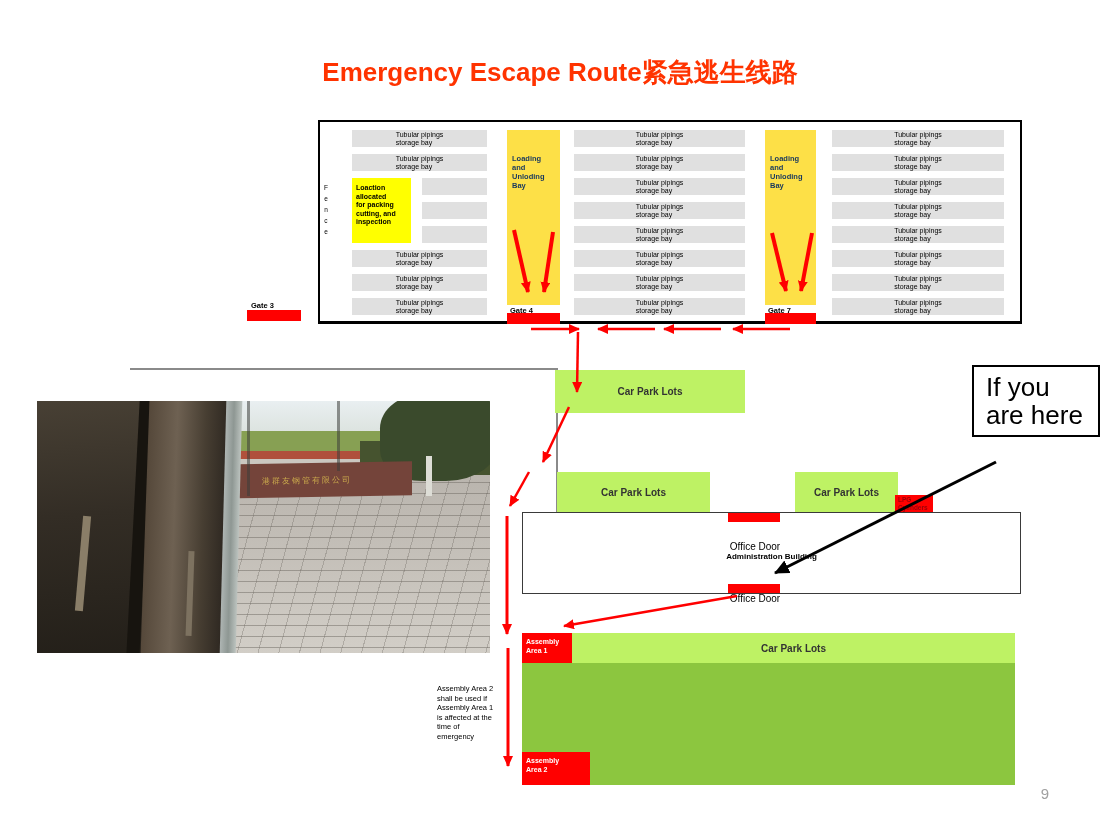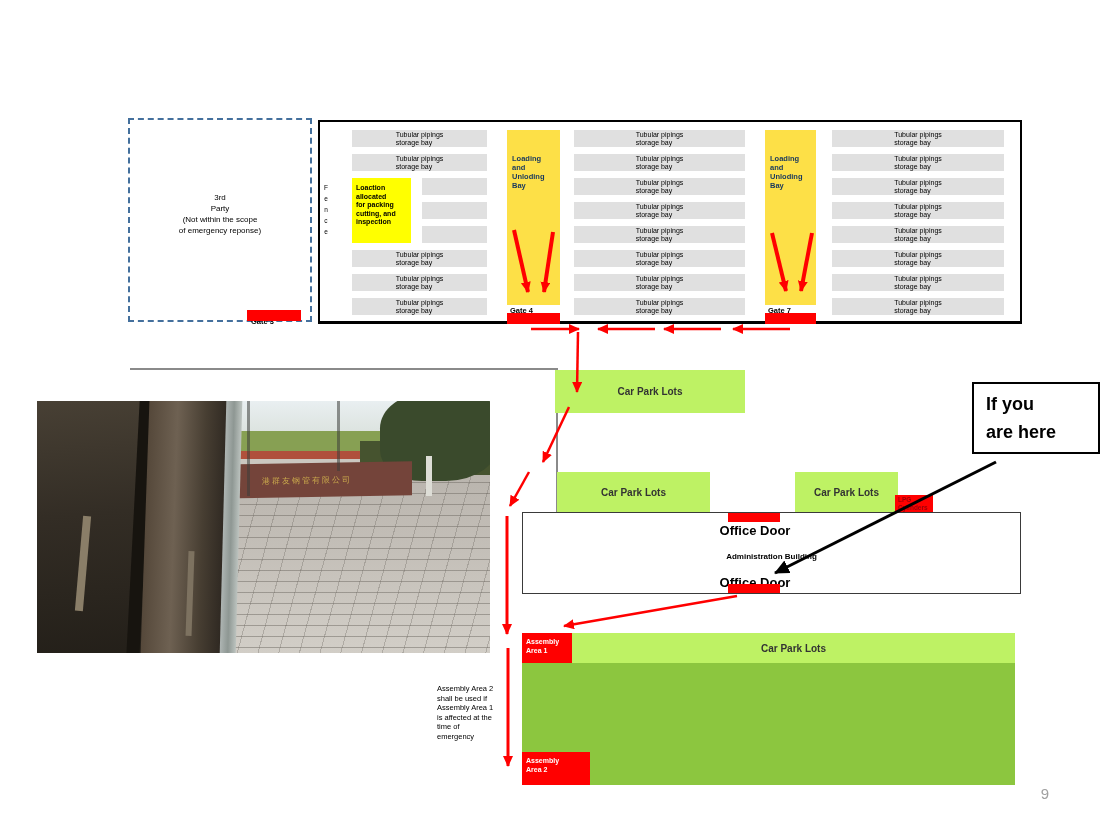--- a/index.html
+++ b/index.html
@@ -42,26 +42,26 @@
 
   
   .gray-line{position:absolute;background:#8a8a8a;}
   .carpark{position:absolute;background:#bef264;display:flex;align-items:center;justify-content:center;
            font-size:10px;font-weight:bold;color:#333;}
   #admin{position:absolute;left:522px;top:512px;width:497px;height:80px;background:#fff;
          border:1.5px solid #3a3a3a;}
   #admin .ab-label{position:absolute;left:0;top:39px;width:100%;text-align:center;
          font-size:8px;font-weight:bold;}
   .od-rect{position:absolute;background:#FF0000;z-index:4;}
-  .od-label{position:absolute;width:110px;text-align:center;font-size:13px;font-weight:bold;z-index:4;}
+  .od-label{position:absolute;width:110px;text-align:center;font-size:10px;font-weight:normal;z-index:4;margin-top:18px;}
   #lpg{position:absolute;left:895px;top:495px;width:38px;height:17px;background:#FF0000;
        color:#9C0006;font-size:6.5px;font-weight:bold;line-height:7.5px;padding:1px 0 0 3px;
        box-sizing:border-box;z-index:3;}
-  #ifhere{position:absolute;left:972px;top:382px;width:128px;height:72px;border:2px solid #000;
-          background:#fff;font-size:18px;line-height:28px;padding:6px 0 0 12px;box-sizing:border-box;z-index:6;font-weight:bold;}
+  #ifhere{position:absolute;left:972px;top:365px;width:128px;height:72px;border:2px solid #000;
+          background:#fff;font-size:26px;line-height:28px;padding:6px 0 0 12px;box-sizing:border-box;z-index:6;}
   .assembly{position:absolute;background:#FF0000;color:#fff;font-size:7px;font-weight:bold;
             line-height:9px;padding:4px 0 0 4px;box-sizing:border-box;z-index:3;}
   #green-area{position:absolute;left:522px;top:663px;width:493px;height:122px;background:#8CC63F;}
   #assembly-note{position:absolute;left:437px;top:684px;width:80px;font-size:7.5px;line-height:9.5px;}
   #page-num{position:absolute;left:1030px;top:785px;width:30px;text-align:center;
             font-size:15px;color:#A0A0A0;}
 
   
   #photo{position:absolute;left:37px;top:401px;width:453px;height:252px;overflow:hidden;
          background:#CBC7C0;}
@@ -98,28 +98,23 @@
   .ph-glass-edge{position:absolute;left:186px;top:-4px;width:16px;height:262px;
      background:linear-gradient(90deg,#AEB5B3,#8E9793,#BCC3BF);transform:rotate(1.5deg);}
 
   #overlay{position:absolute;left:0;top:0;z-index:10;pointer-events:none;}
 </style>
 </head>
 <body>
 
 <div id="slide">
 
-
-  <div id="third-party">
-    <div class="tp-label pre">3rd
-Party
-(Not within the scope
-of emergency reponse)</div>
-  </div>
-  <div class="gate-label" style="left:251px;top:317px;">Gate 3</div>
+  <div id="title">Emergency Escape Route紧急逃生线路</div>
+
+  <div class="gate-label" style="left:251px;top:301px;">Gate 3</div>
   <div class="gate-rect" style="left:247px;top:310px;width:54px;height:11px;"></div>
 
   <div id="factory">
     <div id="fence" class="pre">F
 e
 n
 c
 e</div>
 
     <div class="col" id="col1">

